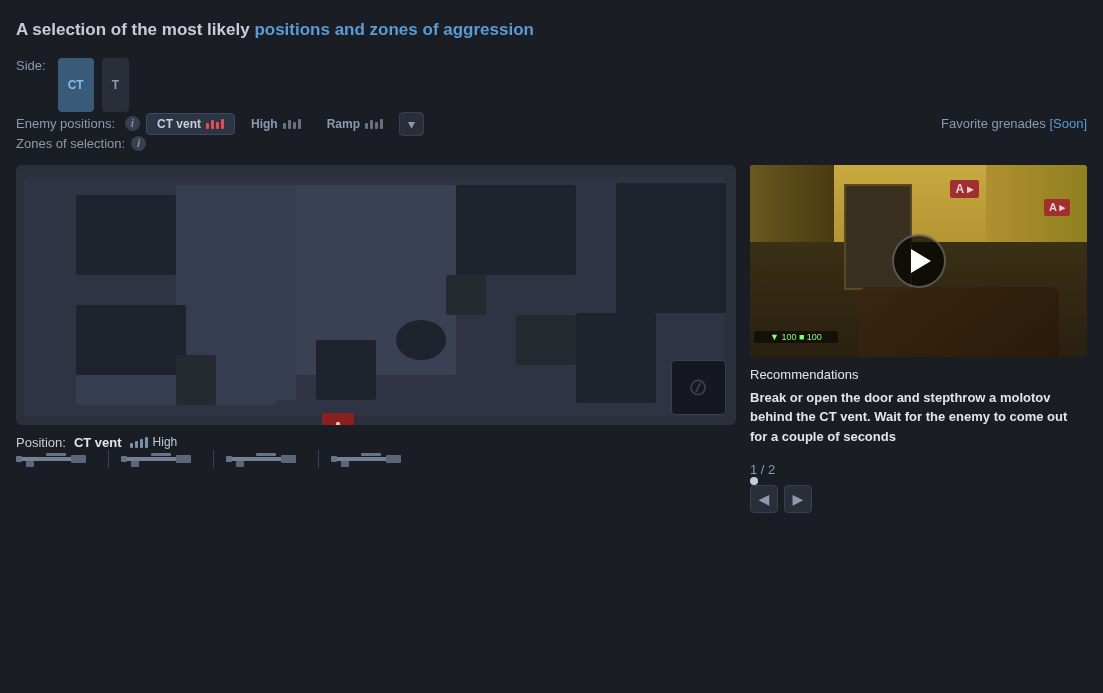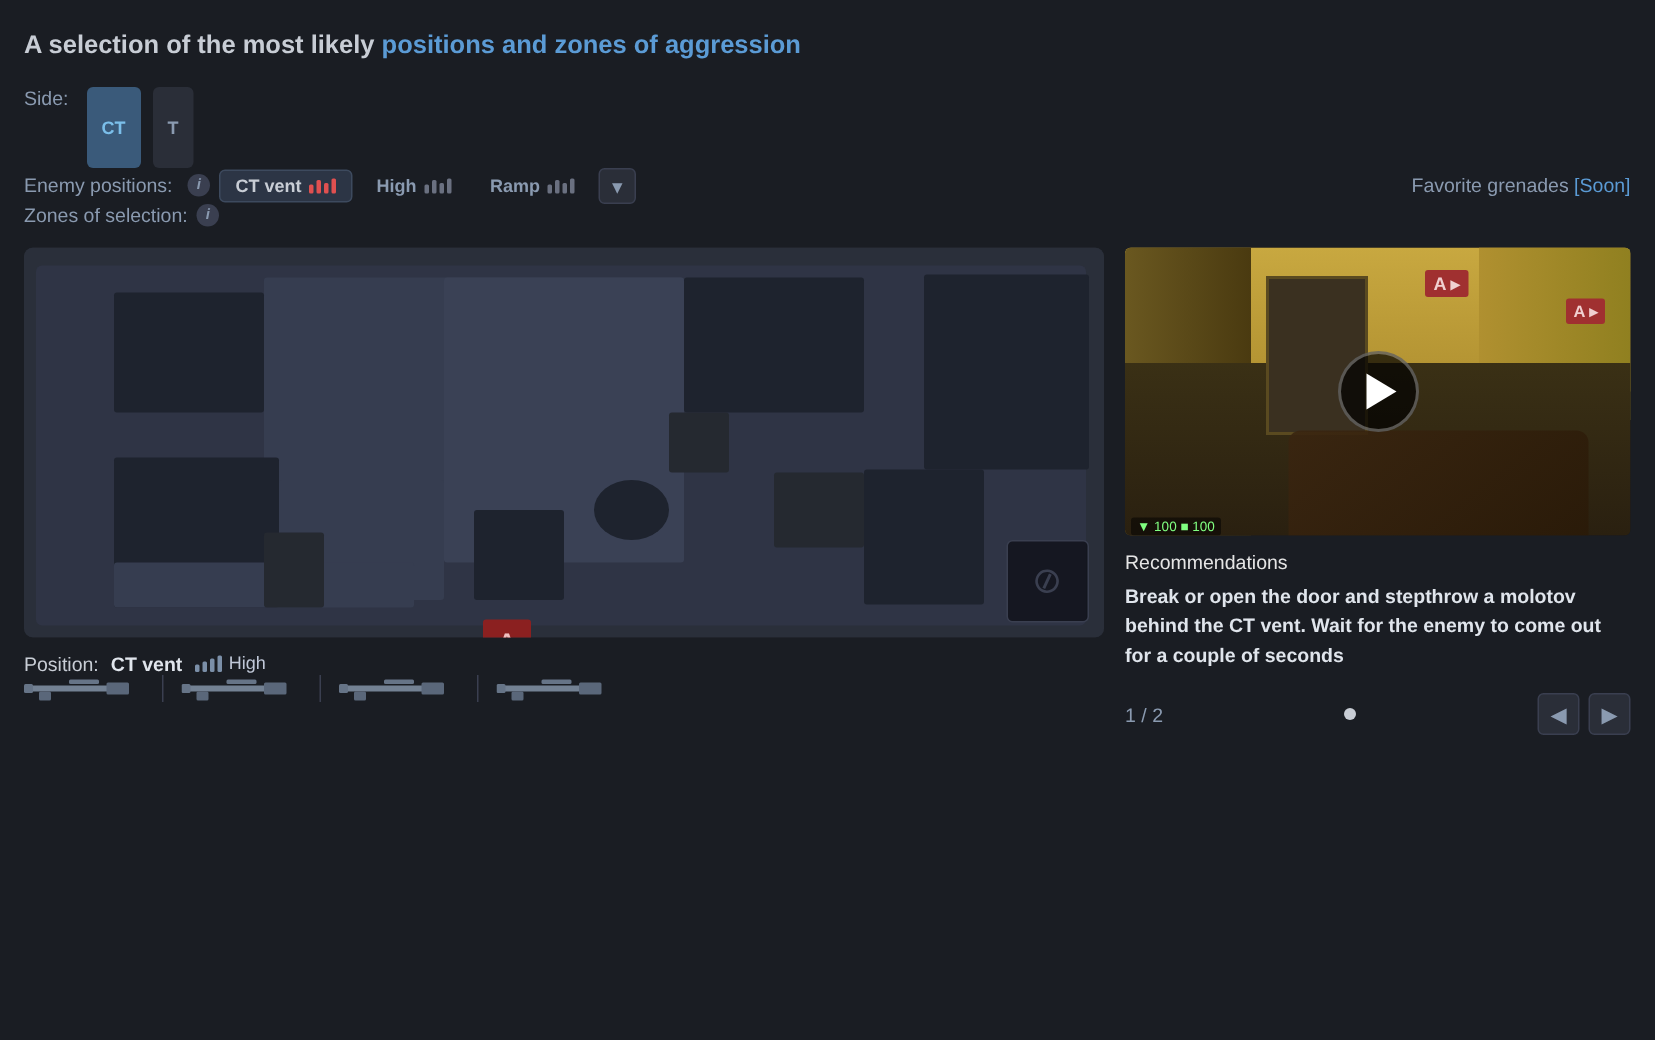--- a/index.html
+++ b/index.html
@@ -362,45 +362,45 @@
     .play-triangle {
       width: 0;
       height: 0;
       border-top: 12px solid transparent;
       border-bottom: 12px solid transparent;
       border-left: 20px solid white;
       margin-left: 4px;
     }
     .video-hud {
       position: absolute;
-      bottom: 0;
+      bottom: 14px;
       left: 4px;
       font-size: 9px;
       color: #80ff80;
       background: rgba(0,0,0,0.5);
-      padding: 1px 4px;
+      padding: 1px 16px;
       border-radius: 2px;
     }
     .recommendations-title {
       font-size: 13px;
       color: #e5e5e5;
       margin-bottom: 6px;
     }
     .recommendations-text {
       font-size: 13px;
       font-weight: 600;
       color: #e0e5ec;
       line-height: 1.5;
     }
     .pagination-row {
       display: flex;
-      align-items: center;
       justify-content: space-between;
       margin-top: auto;
       padding-top: 16px;
+      flex-direction: column;
     }
     .pagination-count {
       color: #8a9ab0;
       font-size: 13px;
     }
     .pagination-dot {
       width: 8px;
       height: 8px;
       border-radius: 50%;
       background: #c8cdd5;

